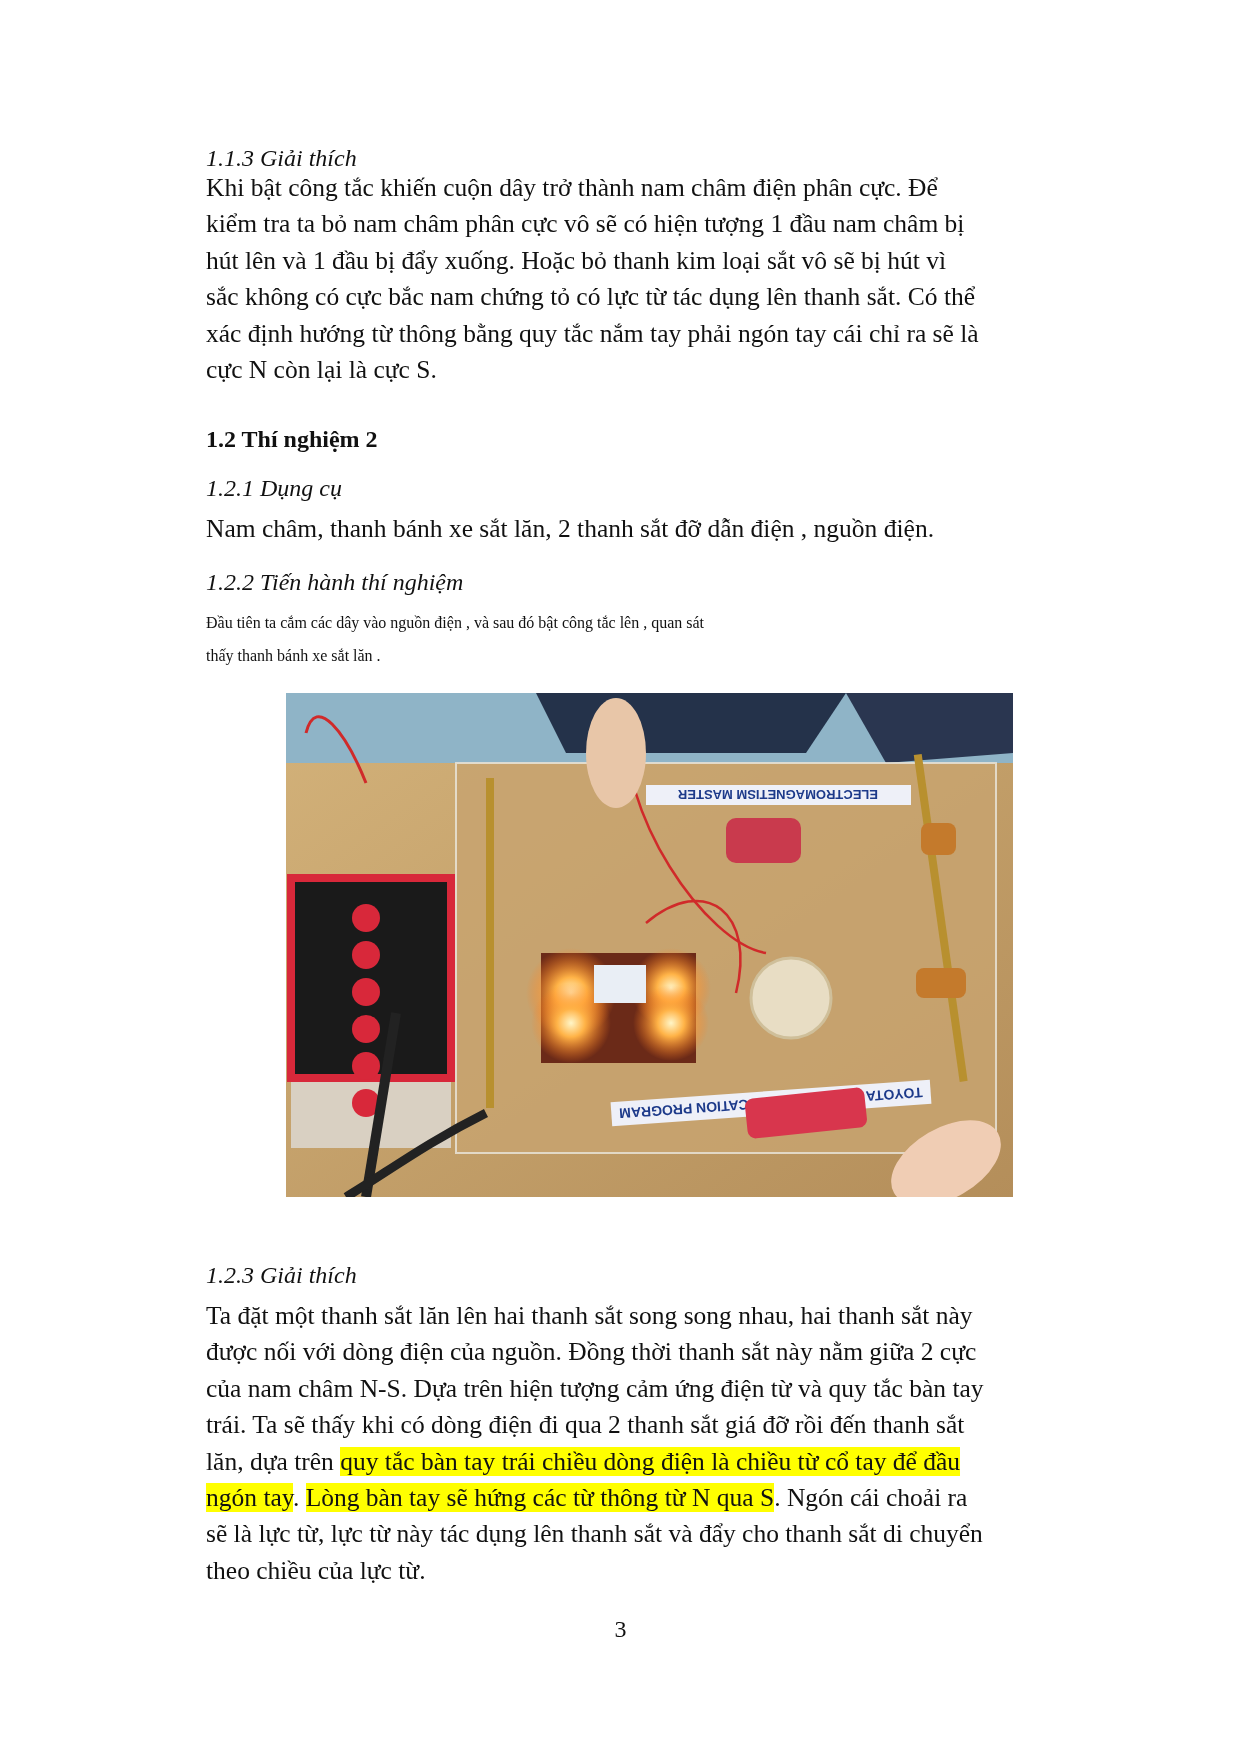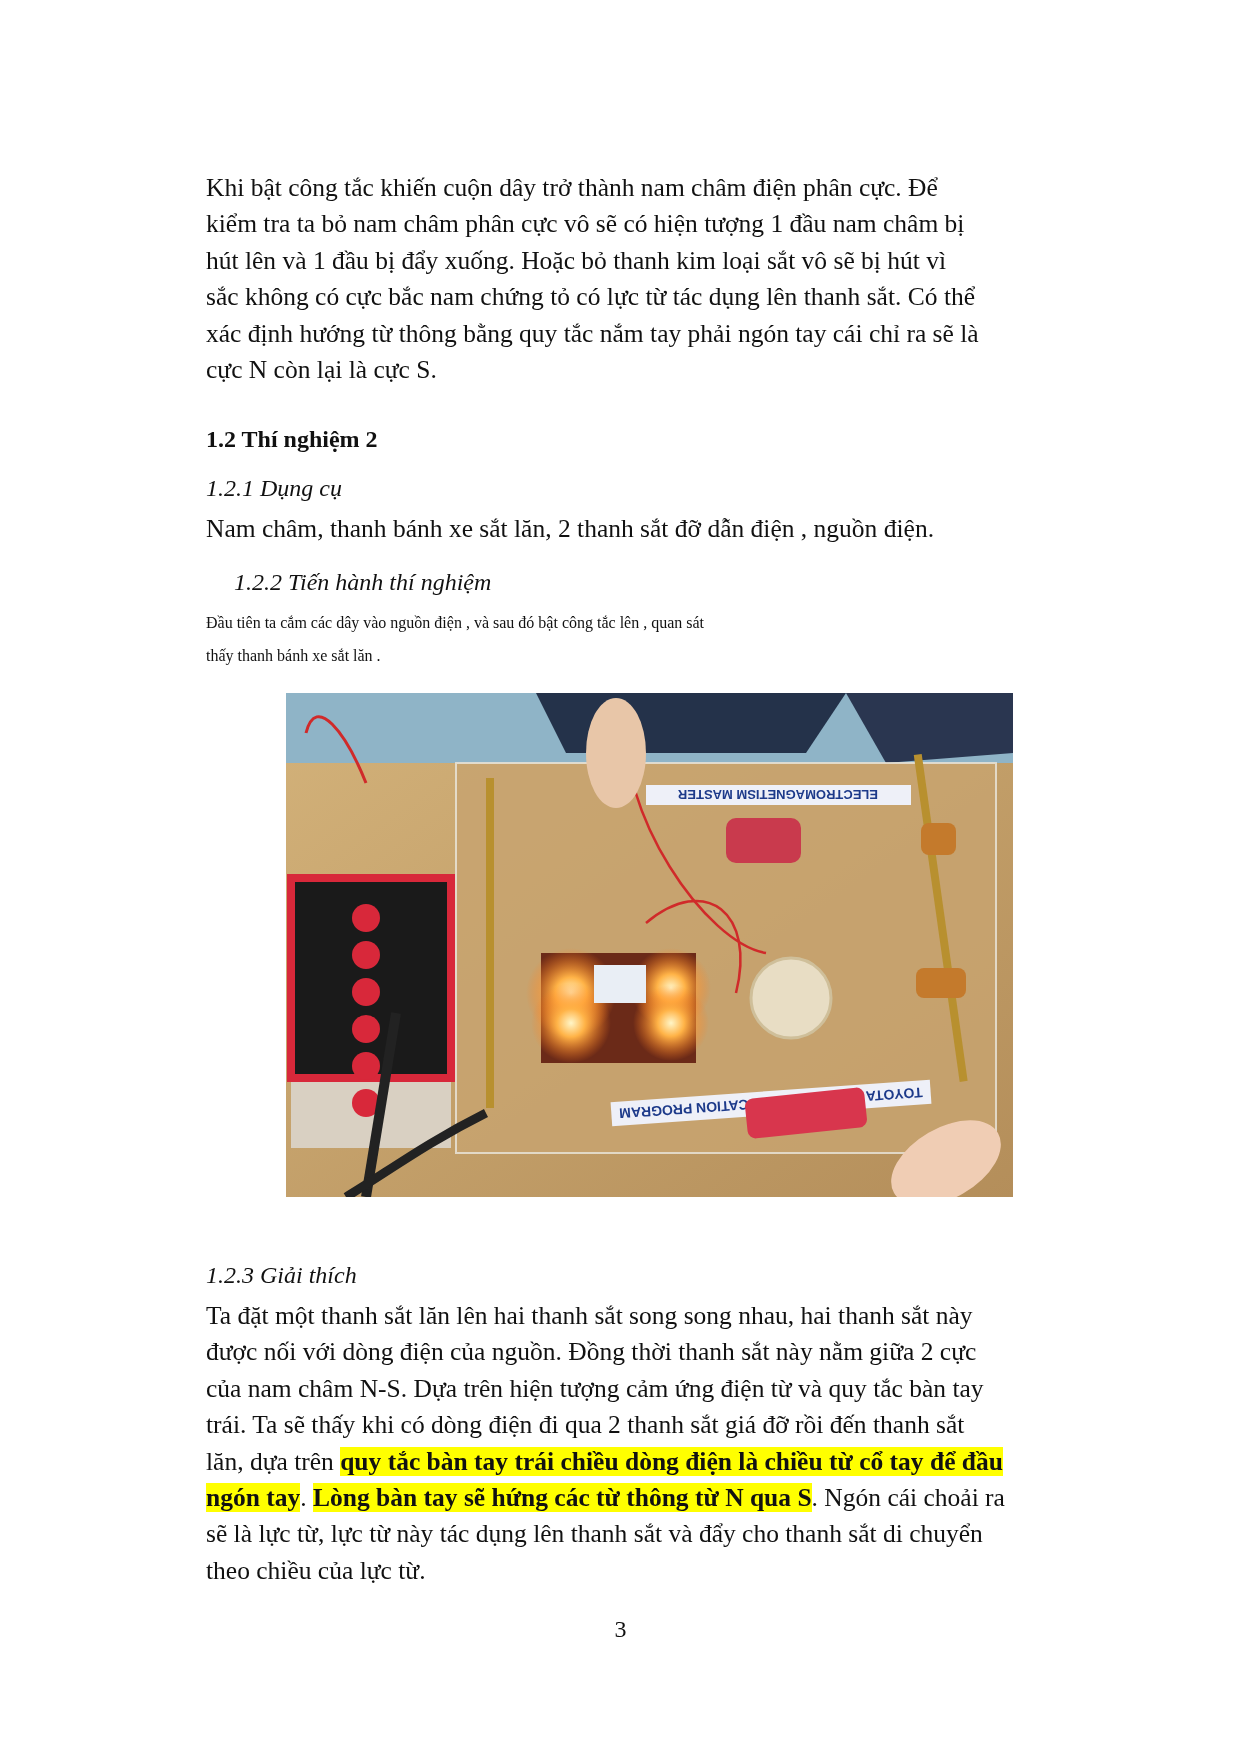--- a/index.html
+++ b/index.html
@@ -6,49 +6,50 @@
     body {
       width: 1241px; height: 1754px; position: relative; overflow: hidden;
       font-family: "Liberation Serif", "DejaVu Serif", serif; color: #111111;
     }
     .page { position: absolute; left: 0; top: 0; width: 1241px; height: 1754px; }
     .block { position: absolute; left: 206px; width: 890px; }
     .h-italic { font-style: italic; font-size: 24px; line-height: 28px; }
     .h-bold { font-weight: bold; font-size: 24px; line-height: 28px; }
     .para { font-size: 25.5px; line-height: 36.4px; text-align: justify; text-align-last: left; }
     .para.compact { font-size: 16px; line-height: 33px; text-align: left; }
-    .hl { background: #ffff00; font-weight: bold; }
+    .hl { background: #ffff00; }
     .figure {
       position: absolute; left: 286px; top: 693px; width: 727px; height: 504px;
       overflow: hidden; background: #b99a6a;
     }
     .caption { position: absolute; left: 206px; width: 890px; top: 1217px; text-align: center; font-style: italic; font-size: 24px; line-height: 28px; }
     .pagenum { position: absolute; left: 0; width: 1241px; top: 1616px; text-align: center; font-size: 24px; }
   </style>
 </head>
 <body>
 
 <div class="page">
 
+  <div class="block h-italic" style="top:144px;">1.1.3 Giải thích</div>
 
   <div class="block para" style="top:170px;">
     <div>Khi bật công tắc khiến cuộn dây trở thành nam châm điện phân cực. Để</div>
     <div>kiểm tra ta bỏ nam châm phân cực vô sẽ có hiện tượng 1 đầu nam châm bị</div>
     <div>hút lên và 1 đầu bị đẩy xuống. Hoặc bỏ thanh kim loại sắt vô sẽ bị hút vì</div>
     <div>sắc không có cực bắc nam chứng tỏ có lực từ tác dụng lên thanh sắt. Có thể</div>
     <div>xác định hướng từ thông bằng quy tắc nắm tay phải ngón tay cái chỉ ra sẽ là</div>
     <div>cực N còn lại là cực S.</div>
   </div>
 
   <div class="block h-bold" style="top:425px;">1.2 Thí nghiệm 2</div>
 
   <div class="block h-italic" style="top:474px;">1.2.1 Dụng cụ</div>
   <div class="block para" style="top:511px;">Nam châm, thanh bánh xe sắt lăn, 2 thanh sắt đỡ dẫn điện , nguồn điện.</div>
 
-  <div class="block h-italic" style="top:568px;margin-left:28px;">1.2.2 Tiến hành thí nghiệm</div>
+  <div class="block h-italic" style="top:568px;">1.2.2 Tiến hành thí nghiệm</div>
   <div class="block para compact" style="top:606px;">
     <div>Đầu tiên ta cắm các dây vào nguồn điện , và sau đó bật công tắc lên , quan sát</div>
     <div>thấy thanh bánh xe sắt lăn .</div>
   </div>
 
   <div class="figure">
     <svg width="727" height="504" viewBox="0 0 727 504">
       <defs>
         <radialGradient id="glow" cx="50%" cy="50%" r="50%">
           <stop offset="0%" stop-color="#fff6c8"></stop>

